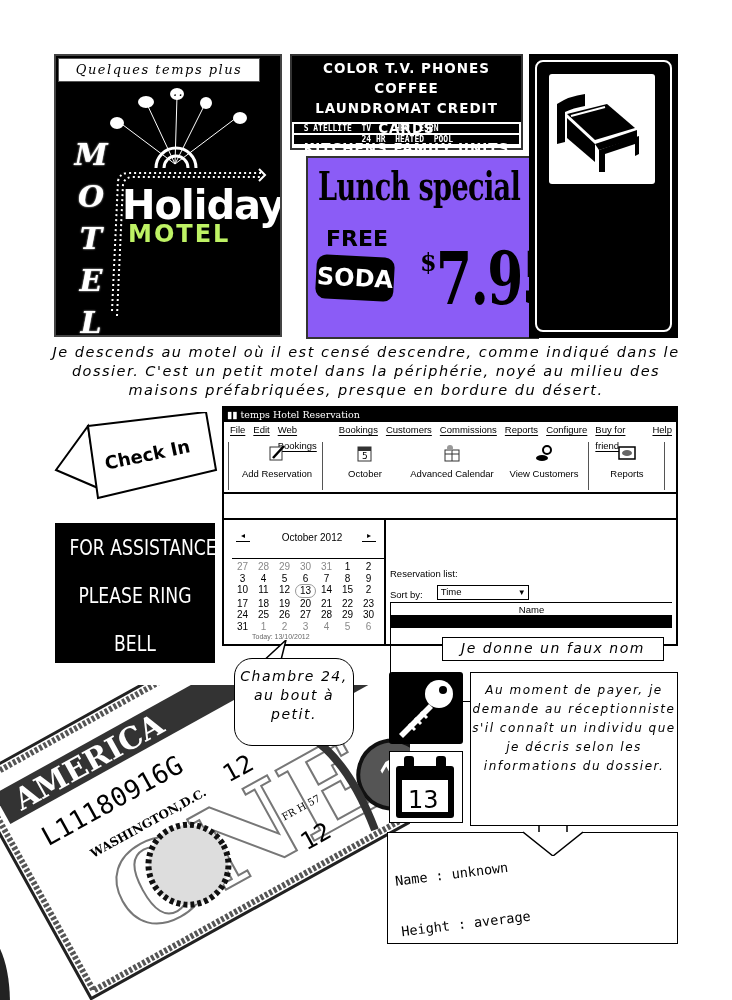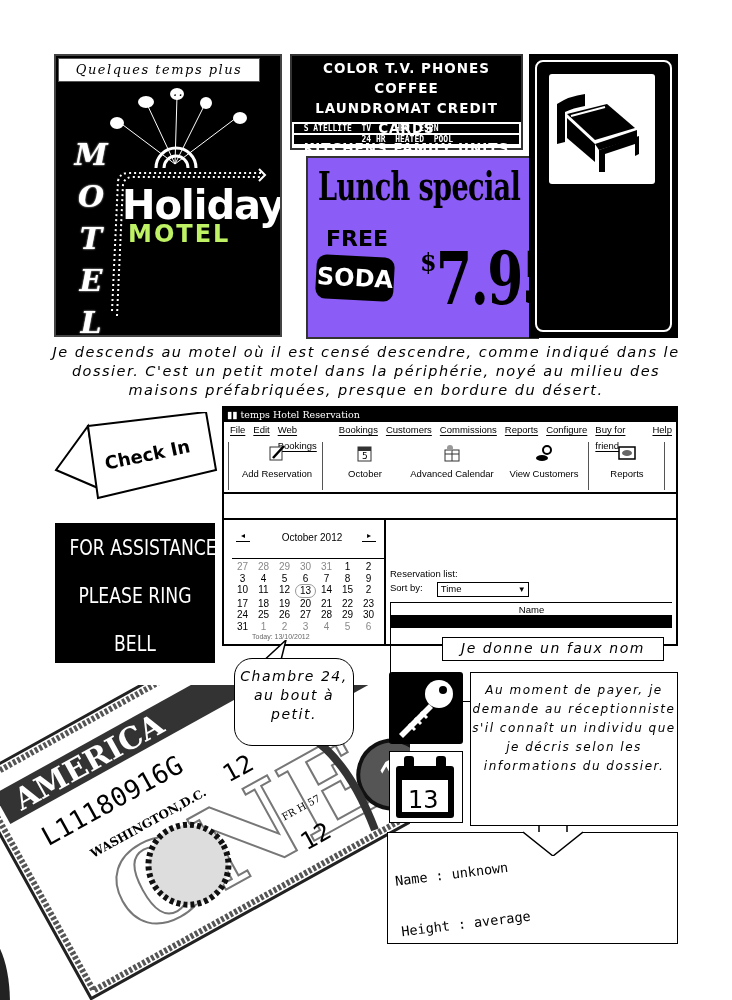--- a/index.html
+++ b/index.html
@@ -63,21 +63,21 @@
   #app .calhead { height: 28px; font-size: 9.5px; position: relative; }
   #app .calhead .nav { position: absolute; top: 8px; width: 14px; height: 10px; border-bottom: 1.5px solid #000; font-size: 8px; line-height: 8px; text-align: center; }
   #app .calhead .month { position: absolute; left: 40px; top: 8px; width: 80px; text-align: center; font-size: 10px; }
   #app .calgrid { border-top: 1.5px solid #000; margin-top: 6px; display: grid; grid-template-columns: repeat(7, 21px); font-size: 10px; line-height: 11.5px; text-align: center; padding-top: 2px; }
   #app .calgrid .dim { color: #888; }
   #app .calgrid .today { border: 1px solid #999; border-radius: 8px; }
   #app .calfoot { font-size: 7px; color: #666; padding-left: 20px; line-height: 9px; }
   #app .vdiv { position: absolute; left: 160px; top: 0; width: 2px; height: 126px; background: #000; }
   #app .res { position: absolute; left: 166px; top: 4px; width: 282px; font-size: 9.5px; margin-top: 44px; }
   #app .res .lbl1 { height: 14px; }
-  #app .res .sortrow { display: flex; align-items: flex-start; height: 18px; }
+  #app .res .sortrow { display: flex; align-items: flex-end; height: 18px; }
   #app .res select, #app .res .sel { margin-left: 14px; width: 92px; height: 15px; border: 1.5px solid #000; font-size: 9.5px; line-height: 12px; padding-left: 3px; position: relative; background: #fff; }
   #app .res .sel .arr { position: absolute; right: 2px; top: 1px; font-size: 8px; }
   #app .res .table { margin-top: 2px; border: 1.5px solid #000; border-right: none; height: 100px; }
   #app .res .th { height: 13px; text-align: center; line-height: 13px; border-bottom: 1px solid #000; }
   #app .res .hl { height: 12px; background: #000; }
   #app .res .row { padding-left: 60px; line-height: 20px; margin-top: 4px; font-size: 10px; }
 
   
   .capbox { background: #fff; border: 1.5px solid #000; text-align: center; }
   #faux { left: 442px; top: 637px; width: 222px; height: 24px; font-size: 14px; line-height: 21px; }

